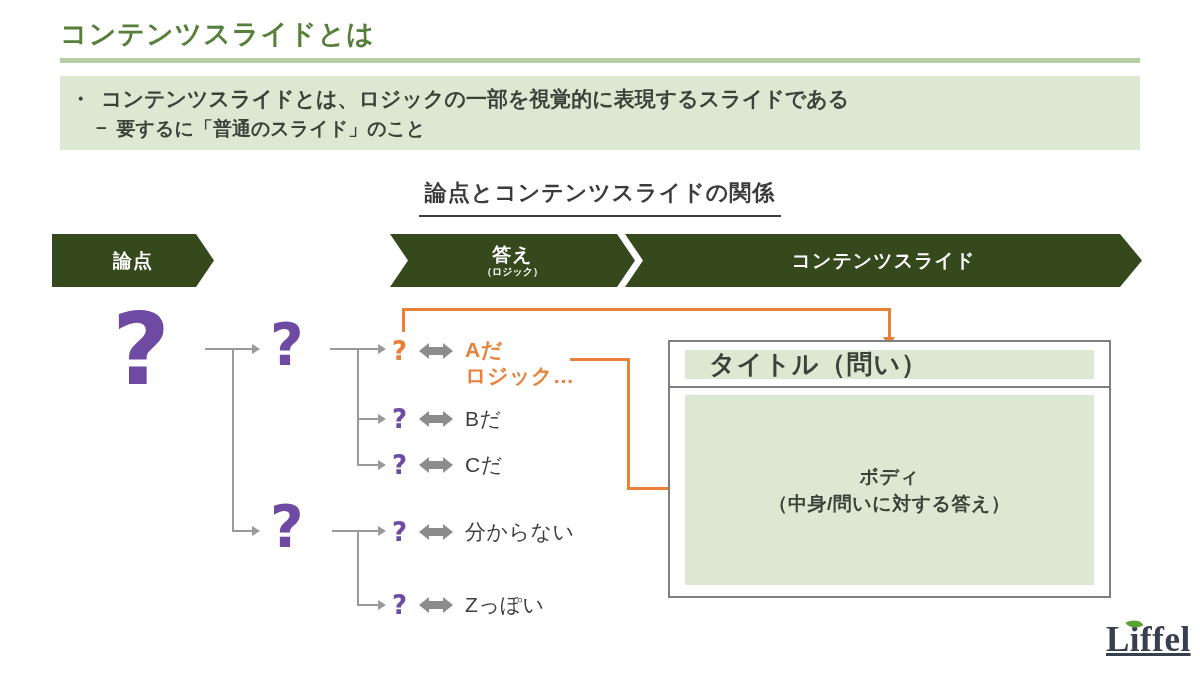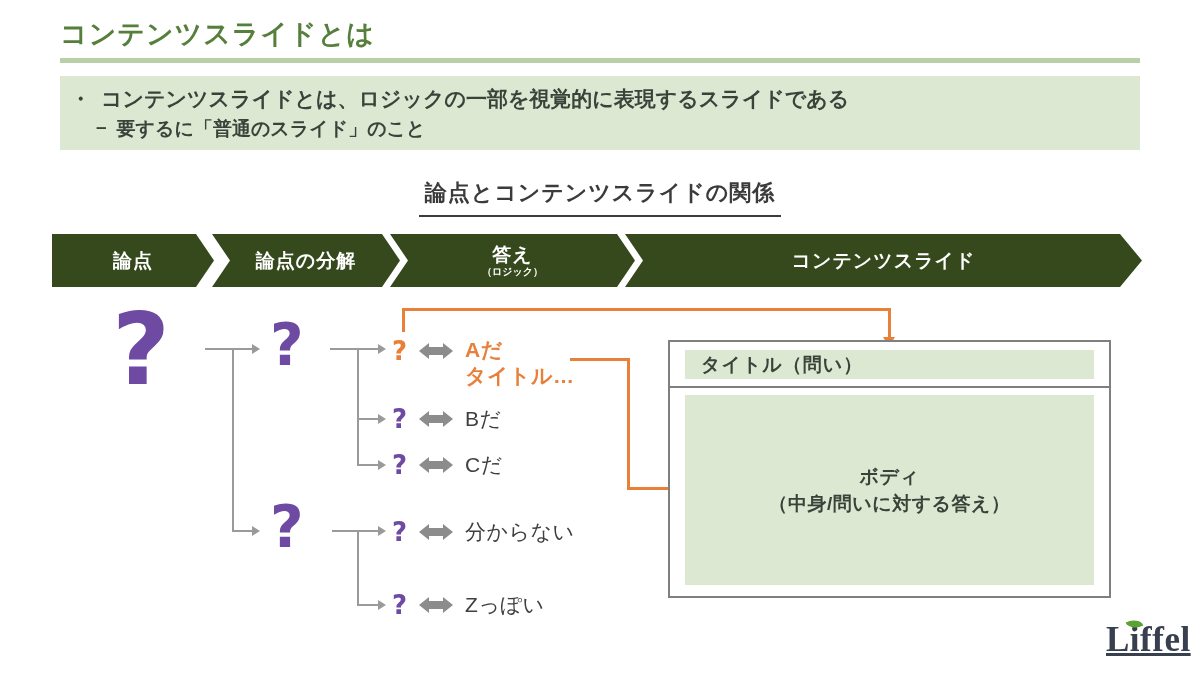--- a/index.html
+++ b/index.html
@@ -55,21 +55,21 @@
   .arr-r{width:0;height:0;border-left:8px solid #9a9a9a;border-top:5px solid transparent;border-bottom:5px solid transparent;}
 
   
   .oline{background:#e8803a;}
   .oarr-down{width:0;height:0;border-top:10px solid #e8803a;border-left:6px solid transparent;border-right:6px solid transparent;}
   .oarr-right{width:0;height:0;border-left:10px solid #e8803a;border-top:6px solid transparent;border-bottom:6px solid transparent;}
 
   
   .mock{left:668px;top:340px;width:439px;height:254px;background:#ffffff;border:2px solid #7f7f7f;}
   .mock-title-bar{position:absolute;left:15px;right:15px;top:8px;height:29px;background:#dce8d2;
-    display:flex;align-items:center;padding-left:16px;font-size:19px;font-weight:bold;letter-spacing:1px;}
+    display:flex;align-items:center;padding-left:24px;font-size:26px;font-weight:bold;letter-spacing:1px;}
   .mock-divider{position:absolute;left:0;right:0;top:44px;height:2px;background:#7f7f7f;}
   .mock-body{position:absolute;left:15px;right:15px;top:53px;height:190px;background:#dce8d2;
     display:flex;flex-direction:column;align-items:center;justify-content:center;
     font-size:19px;font-weight:bold;line-height:27px;letter-spacing:0.5px;}
 
   
   .logo{left:1106px;top:620px;font-family:"Liberation Serif","DejaVu Serif",serif;font-weight:bold;
         font-size:35px;color:#38404f;letter-spacing:0.5px;text-decoration:underline;}
   .leaf{position:absolute;left:21px;top:-1px;width:15px;height:10px;background:#5aa234;
         border-radius:0 100% 0 100%;transform:rotate(-24deg);}
@@ -91,23 +91,20 @@
     <span>要するに「普通のスライド」のこと</span>
   </div>
 
   <div class="abs section-heading-wrap">
     <div class="section-heading">論点とコンテンツスライドの関係</div>
   </div>
 
   <div class="abs chev chev-first" style="left:52px;width:162px;">
     <div class="chev-label">論点</div>
   </div>
-  <div class="abs chev chev-mid" style="left:212px;width:188px;">
-    <div class="chev-label">論点の分解</div>
-  </div>
   <div class="abs chev chev-mid" style="left:390px;width:245px;">
     <div class="chev-label">答え</div>
     <div class="chev-sublabel">（ロジック）</div>
   </div>
   <div class="abs chev chev-last" style="left:625px;width:517px;">
     <div class="chev-label">コンテンツスライド</div>
   </div>
 
   <div class="abs qmark q-big">?</div>
   <div class="abs qmark q-mid1">?</div>
@@ -133,21 +130,21 @@
   <div class="abs gline" style="left:357px;top:604px;width:22px;height:2px;"></div>
   <div class="abs arr-r" style="left:378px;top:600px;"></div>
 
   <div class="abs tree-row-tall" style="left:392px;top:337px;">
     <span class="q-small q-orange" style="line-height:28px;">?</span>
     <span class="dbl-arrow" style="margin-top:6px;">
         <span class="bar"></span>
       </span>
     <span class="answer-stack">
       <div class="answer-label answer-orange">Aだ</div>
-      <div class="answer-label answer-orange">タイトル…</div>
+      <div class="answer-label answer-orange">ロジック…</div>
     </span>
   </div>
   <div class="abs tree-row" style="left:392px;top:405px;">
     <span class="q-small">?</span>
     <span class="dbl-arrow">
         <span class="bar"></span>
       </span>
     <span class="answer-label">Bだ</span>
   </div>
   <div class="abs tree-row" style="left:392px;top:451px;">

